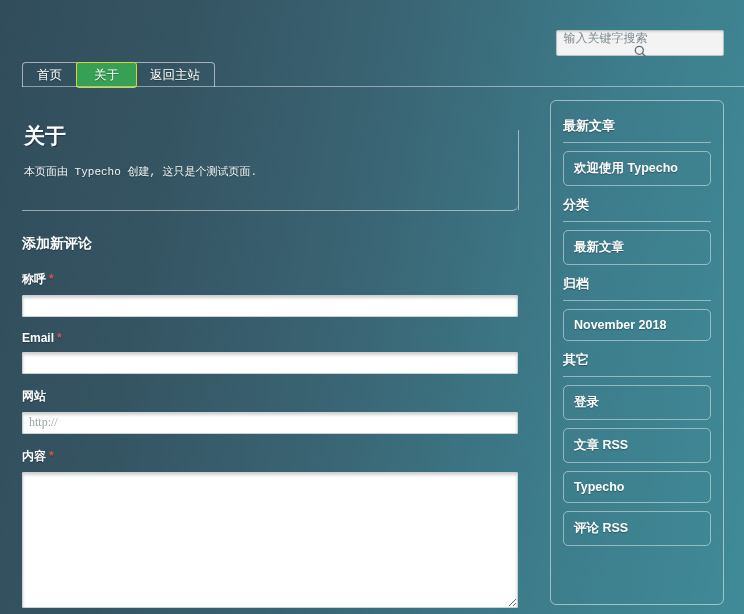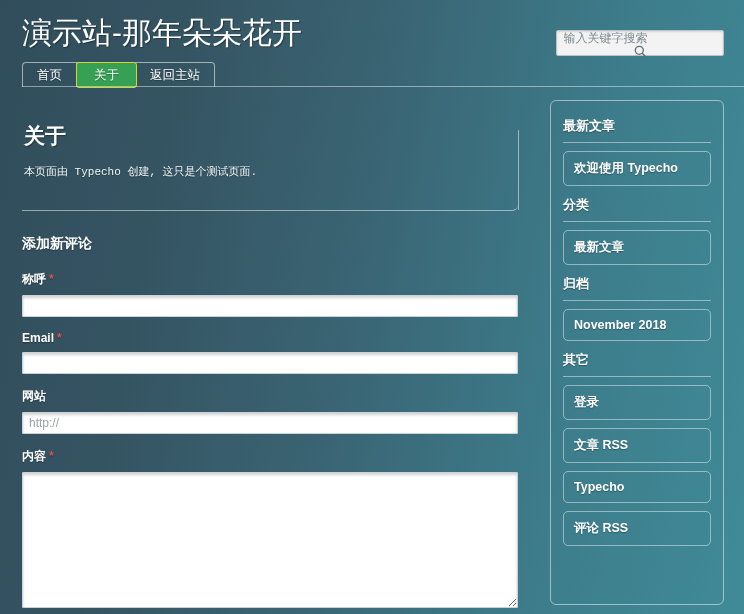--- a/index.html
+++ b/index.html
@@ -188,21 +188,21 @@
   .text-input {
     width: 100%;
     height: 22px;
     border: 1px solid #c9d2d6;
     background: #ffffff;
     border-radius: 1px;
     padding: 2px 6px;
     font-size: 12px;
     color: #333;
     outline: none;
-    font-family: Liberation Sans, sans-serif;
+    font-family: Liberation Serif, serif;
     box-shadow: inset 0 2px 3px rgba(0,0,0,0.18);
   }
   .text-input::placeholder { color: #9aa4a8; opacity: 1; }
   .textarea {
     width: 100%;
     height: 136px;
     border: 1px solid #c9d2d6;
     background: #ffffff;
     border-radius: 1px;
     padding: 5px 6px;
@@ -246,21 +246,20 @@
     text-shadow: 0 1px 1px rgba(0,0,0,0.3);
     white-space: nowrap;
     overflow: hidden;
     text-overflow: ellipsis;
   }
 </style>
 </head>
 <body>
 
 <div class="site-header">
-  <h1 class="site-title">演示站-那年朵朵花开</h1>
 
   <div class="search-wrap">
     <input class="search-input" type="text" placeholder="输入关键字搜索" style="">
     <button class="search-btn">
       <span>
         <svg width="13" height="13" viewBox="0 0 13 13">
           <circle cx="5.3" cy="5.3" r="4" fill="none" stroke="#5b6b73" stroke-width="1.3"></circle>
           <line x1="8.3" y1="8.3" x2="12" y2="12" stroke="#5b6b73" stroke-width="1.3"></line>
         </svg>
       </span>

